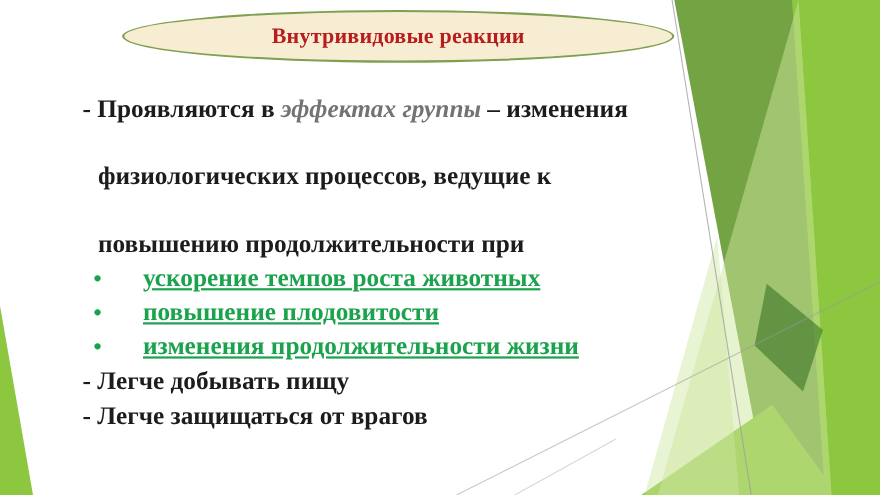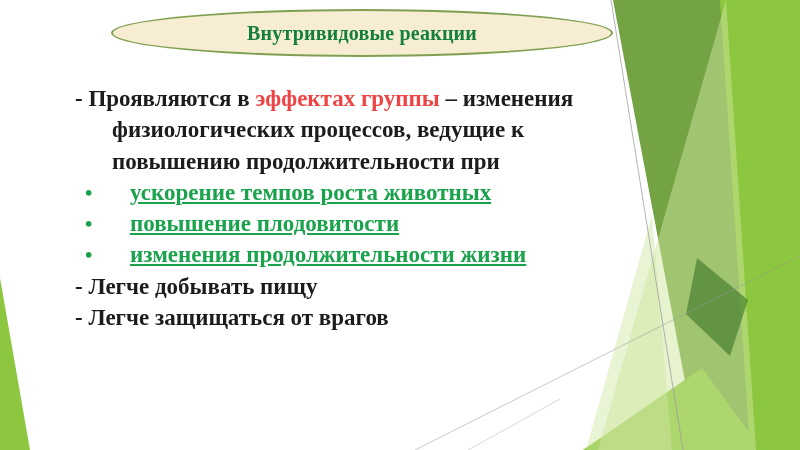--- a/index.html
+++ b/index.html
@@ -13,32 +13,32 @@
   .decor{position:absolute;left:0;top:0;z-index:0;}
   .title-ellipse{
     position:absolute;left:111px;top:9px;width:502px;height:48px;
     background:#f6edd3;
     border:2px solid #7fa050;
     border-radius:50%;
     display:flex;align-items:center;justify-content:center;
     z-index:2;box-sizing:border-box;
   }
   .title-ellipse .title-text{
-    font-size:20px;font-weight:700;color:#15803d;letter-spacing:.2px;
+    font-size:20px;font-weight:700;color:#b91c1c;letter-spacing:.2px;
   }
   .content{
     position:absolute;left:0;top:83px;width:700px;z-index:2;
     font-size:23px;font-weight:700;color:#1c1c1c;
   }
   .line{height:31.3px;line-height:31.3px;white-space:nowrap;}
   .l-dash{padding-left:75px;}
-  .l-wrap{padding-left:112px;}
+  .l-wrap{padding-left:89px;margin-top:30px;}
   .l-bullet{padding-left:85px;color:#1aa24c;text-decoration:underline;}
   .l-bullet .dot{display:inline-block;width:45px;color:#1aa24c;font-size:21px;}
-  .red{color:#ef4444;}
+  .red{color:#737373;font-style:italic;}
   .pre{white-space:pre;}
 </style>
 </head>
 <body>
 
 <div class="slide">
 
   <svg class="decor" width="800" height="450" viewBox="0 0 800 450">
 
     <polygon points="718,0 800,0 800,450 746,450" fill="#8dc63f"></polygon>

